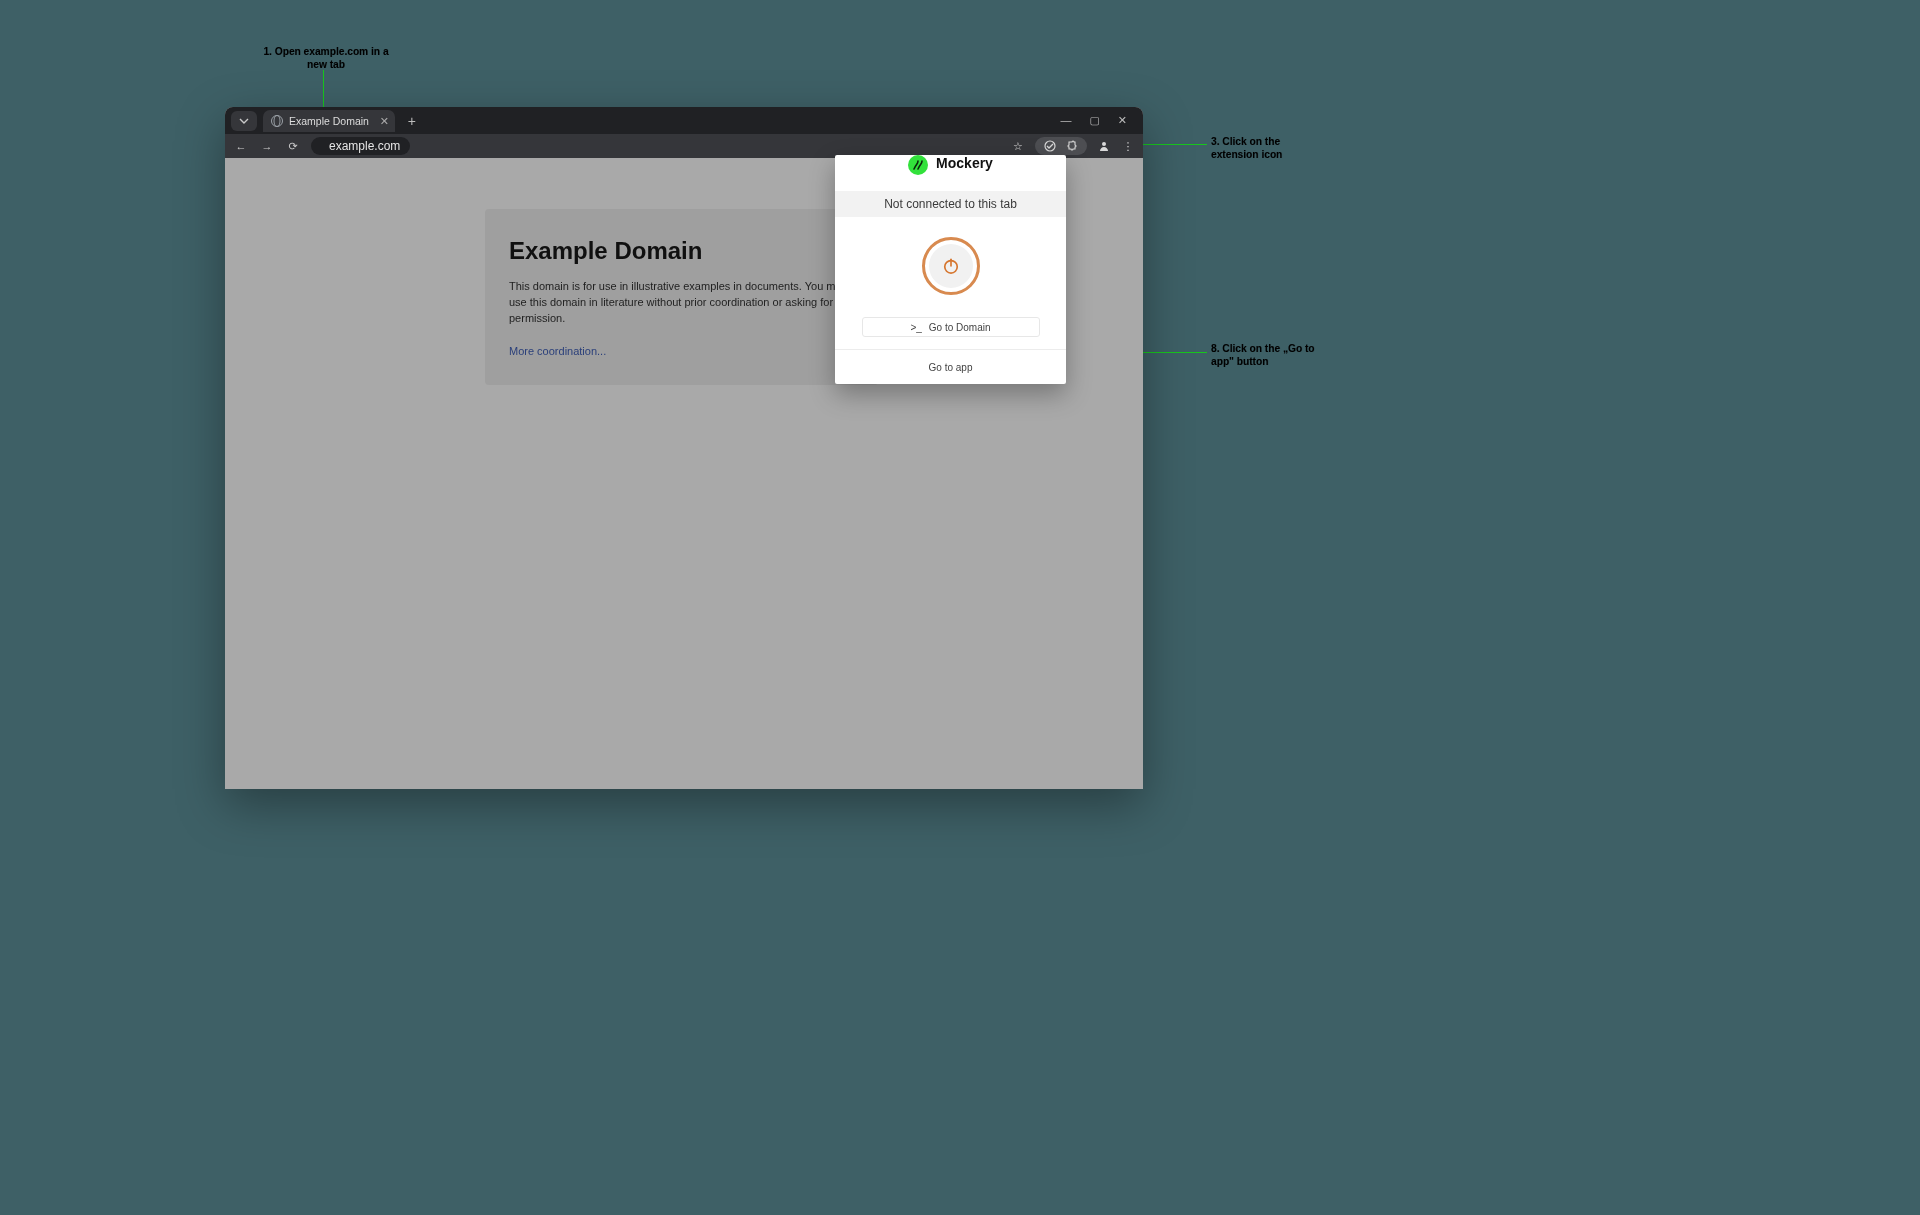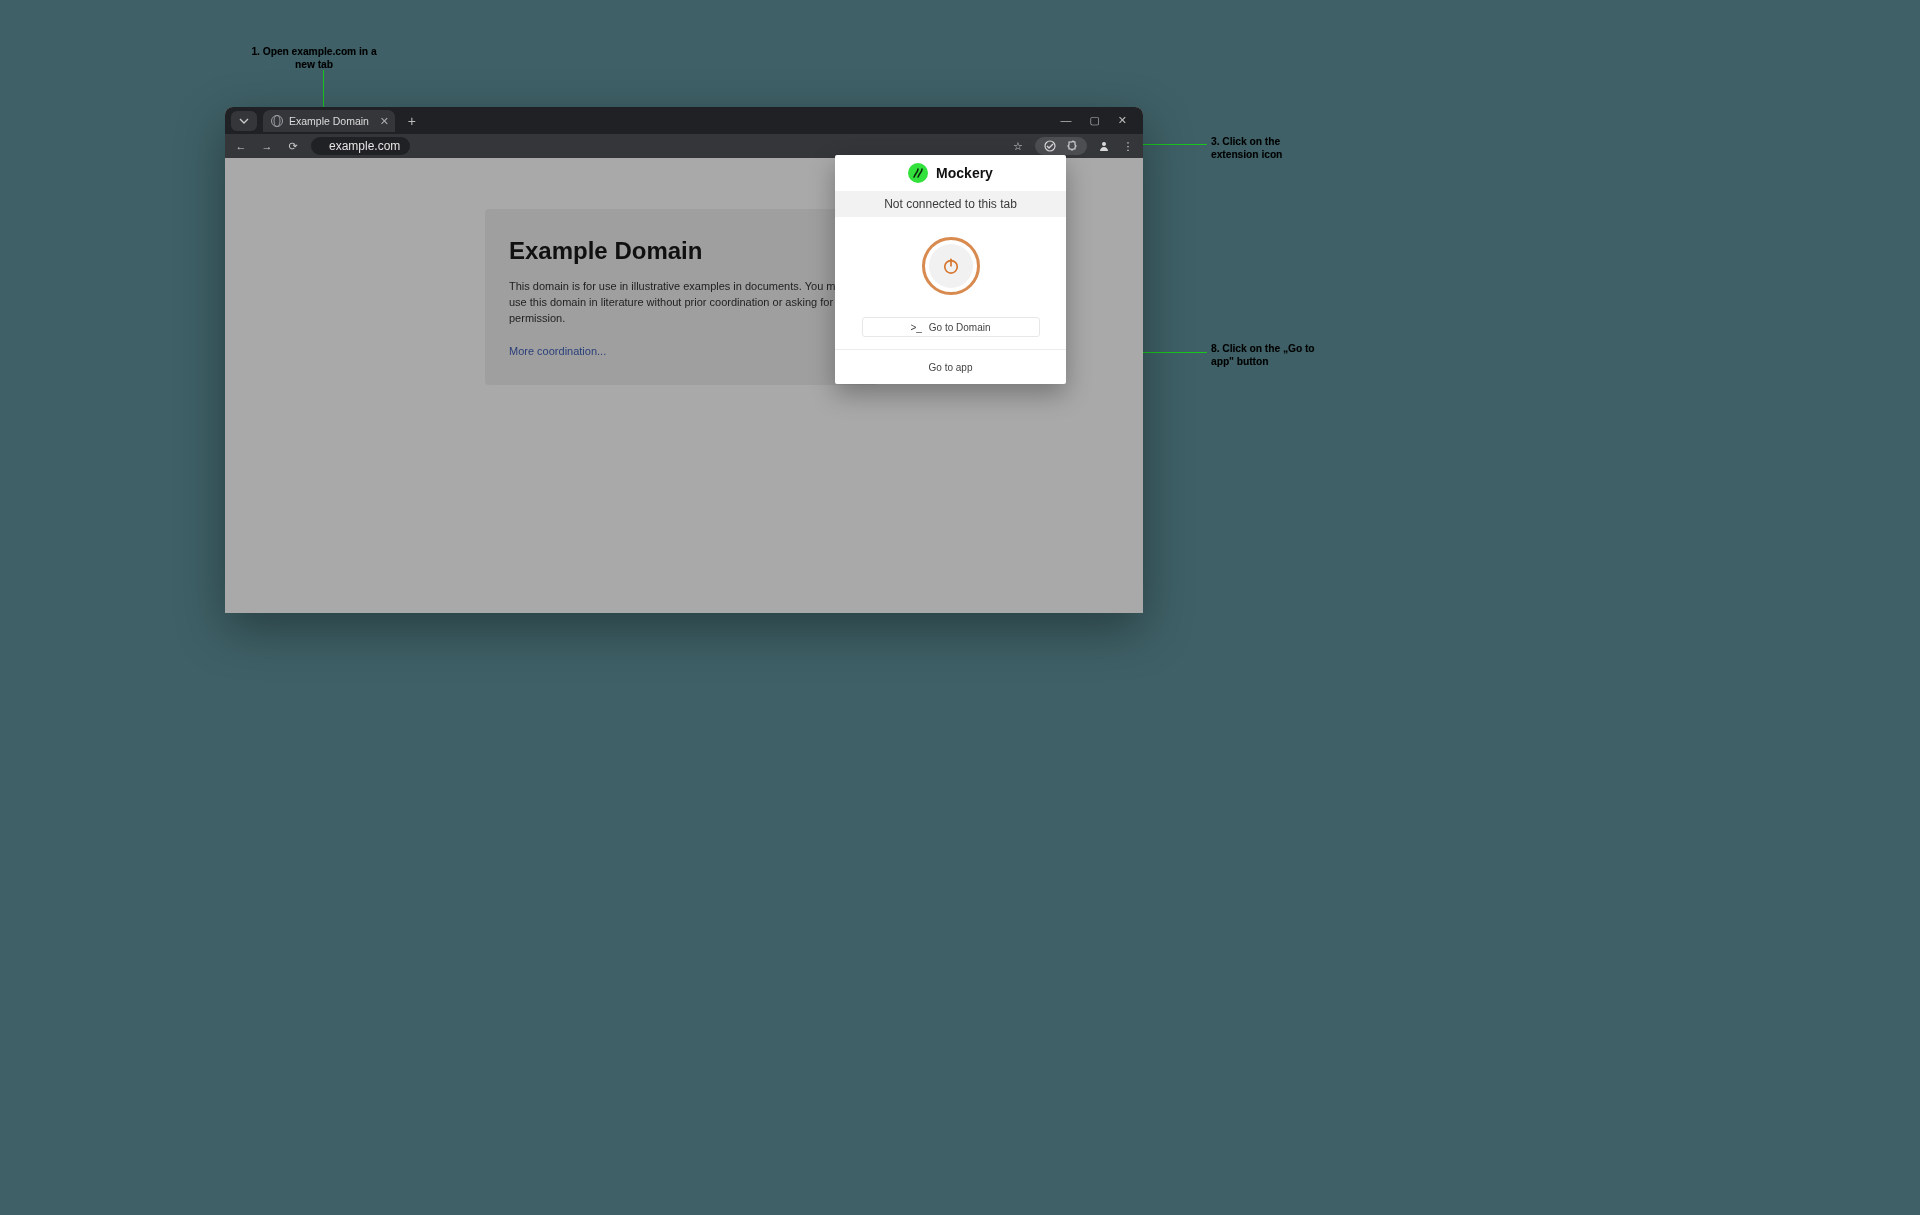--- a/index.html
+++ b/index.html
@@ -9,21 +9,21 @@
     font-family: -apple-system, BlinkMacSystemFont, "Segoe UI", Arial, sans-serif;
     position: relative;
   }
 
   
   .browser {
     position: absolute;
     left: 225px;
     top: 107px;
     width: 918px;
-    height: 506px;
+    height: 682px;
     background: #a9a9a9;
     border-radius: 8px 8px 0 0;
     box-shadow: 0 16px 48px rgba(0,0,0,0.35);
     overflow: hidden;
   }
 
   
   .tabstrip {
     height: 27px;
     background: #202124;
@@ -126,21 +126,21 @@
   .popup{
     position:absolute;
     left:835px; top:155px;
     width:231px;
     background:#ffffff;
     border-radius:2px;
     box-shadow:0 10px 26px rgba(0,0,0,0.3);
     overflow:hidden;
   }
   .popup-header{
-    display:flex; align-items:center; justify-content:center;
+    display:flex; align-items:flex-start; justify-content:center;
     gap:8px; height:36px;
   }
   .logo{
     width:20px; height:20px; border-radius:50%;
     background:#32e13b;
     display:flex; align-items:center; justify-content:center;
   }
   .logo svg{width:12px;height:12px;}
   .brand{ font-weight:700; font-size:14px; color:#111; }
   .status-band{
@@ -176,21 +176,21 @@
     color:#000; font-size:10.2px; font-weight:700; line-height:1.3;
     text-shadow:0.5px 0 0 rgba(0,0,0,0.2);
   }
   .leader-v{ position:absolute; width:1px; background:#18c61d; }
   .leader-h{ position:absolute; height:1px; background:#18c61d; }
   .dot{ position:absolute; width:5px; height:5px; border-radius:50%; background:#18c61d; transform:translate(-50%,-50%); }
 </style>
 </head>
 <body>
 
-<div class="ann" style="left:244px; top:45px; width:140px; text-align:center;">1. Open example.com in a new tab</div>
+<div class="ann" style="left:256px; top:45px; width:140px; text-align:center;">1. Open example.com in a new tab</div>
 <div class="leader-v" style="left:323px; top:70px; height:76px;"></div>
 <div class="dot" style="left:323px; top:146px;"></div>
 
 <div class="ann" style="left:1211px; top:135px; width:95px;">3. Click on the extension icon</div>
 <div class="leader-h" style="left:1094px; top:144px; width:113px;"></div>
 <div class="dot" style="left:1094px; top:144px;"></div>
 
 <div class="ann" style="left:1211px; top:342px; width:120px;">8. Click on the „Go to app" button</div>
 <div class="leader-h" style="left:976px; top:352px; width:231px;"></div>
 <div class="dot" style="left:976px; top:352px;"></div>

